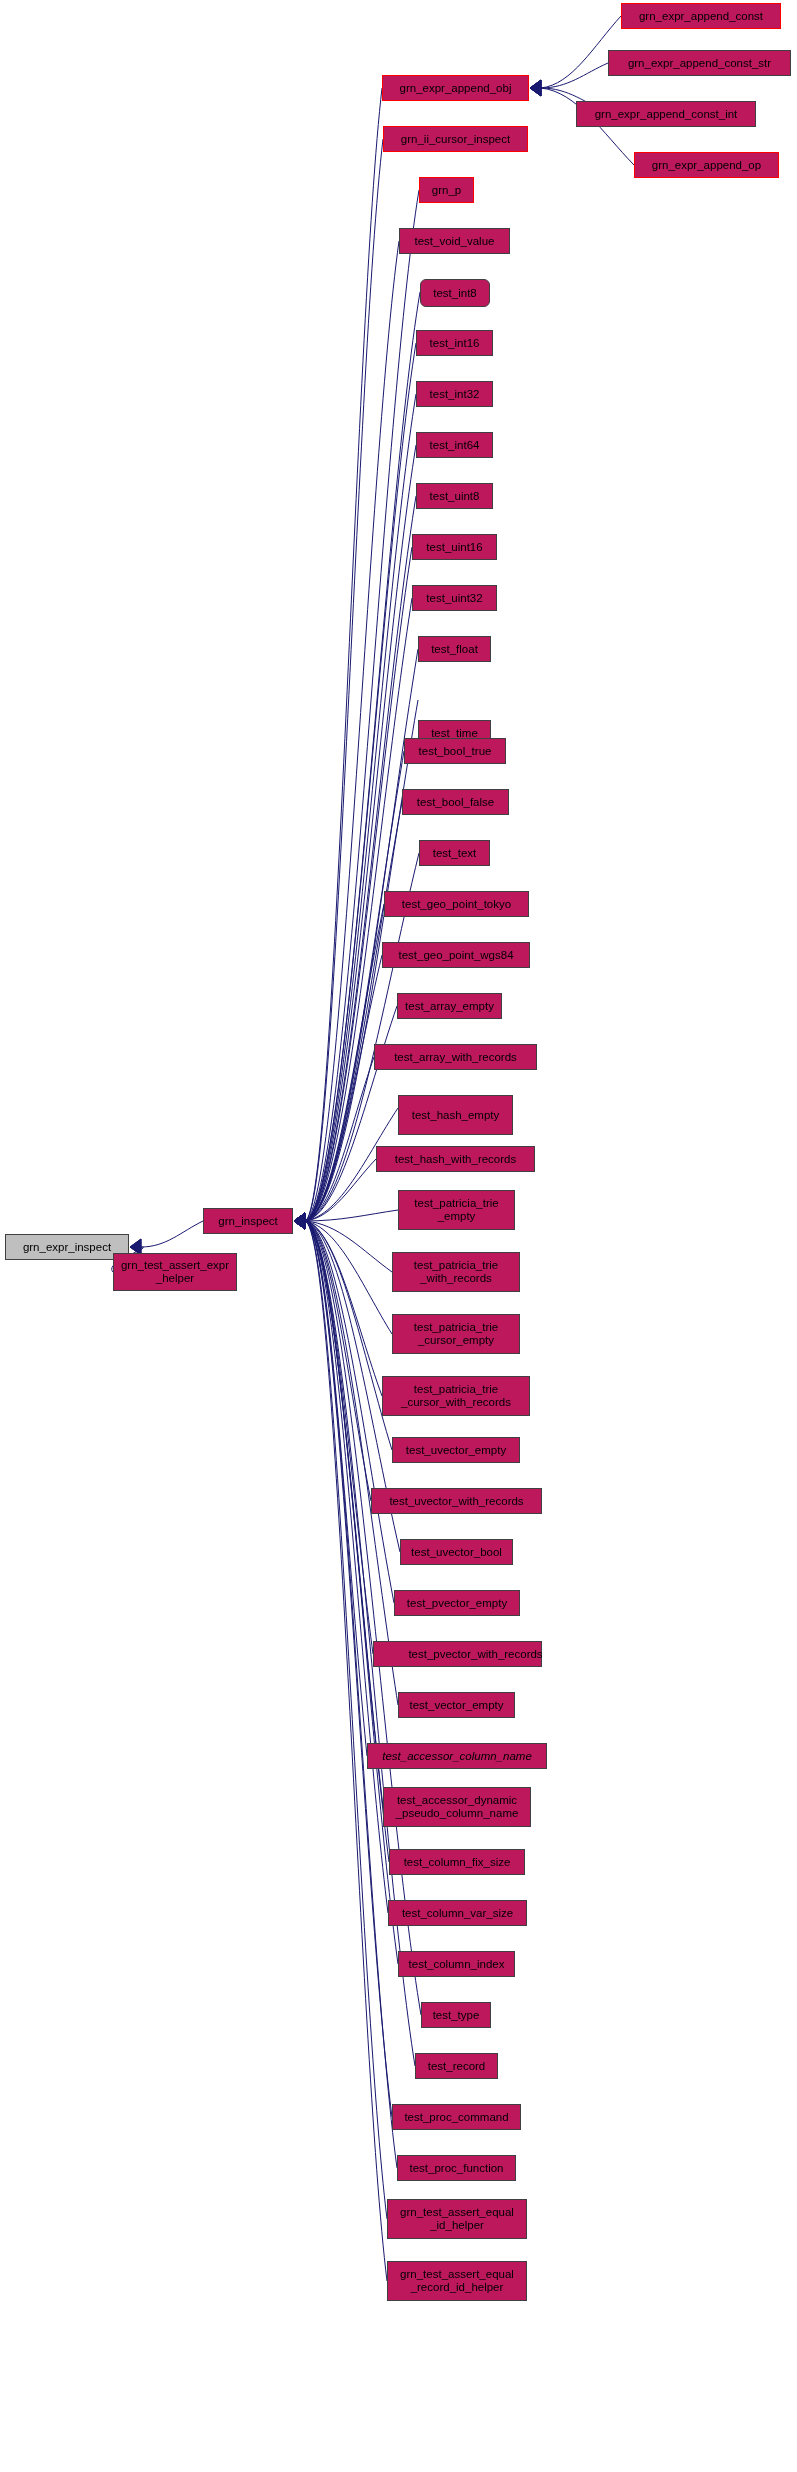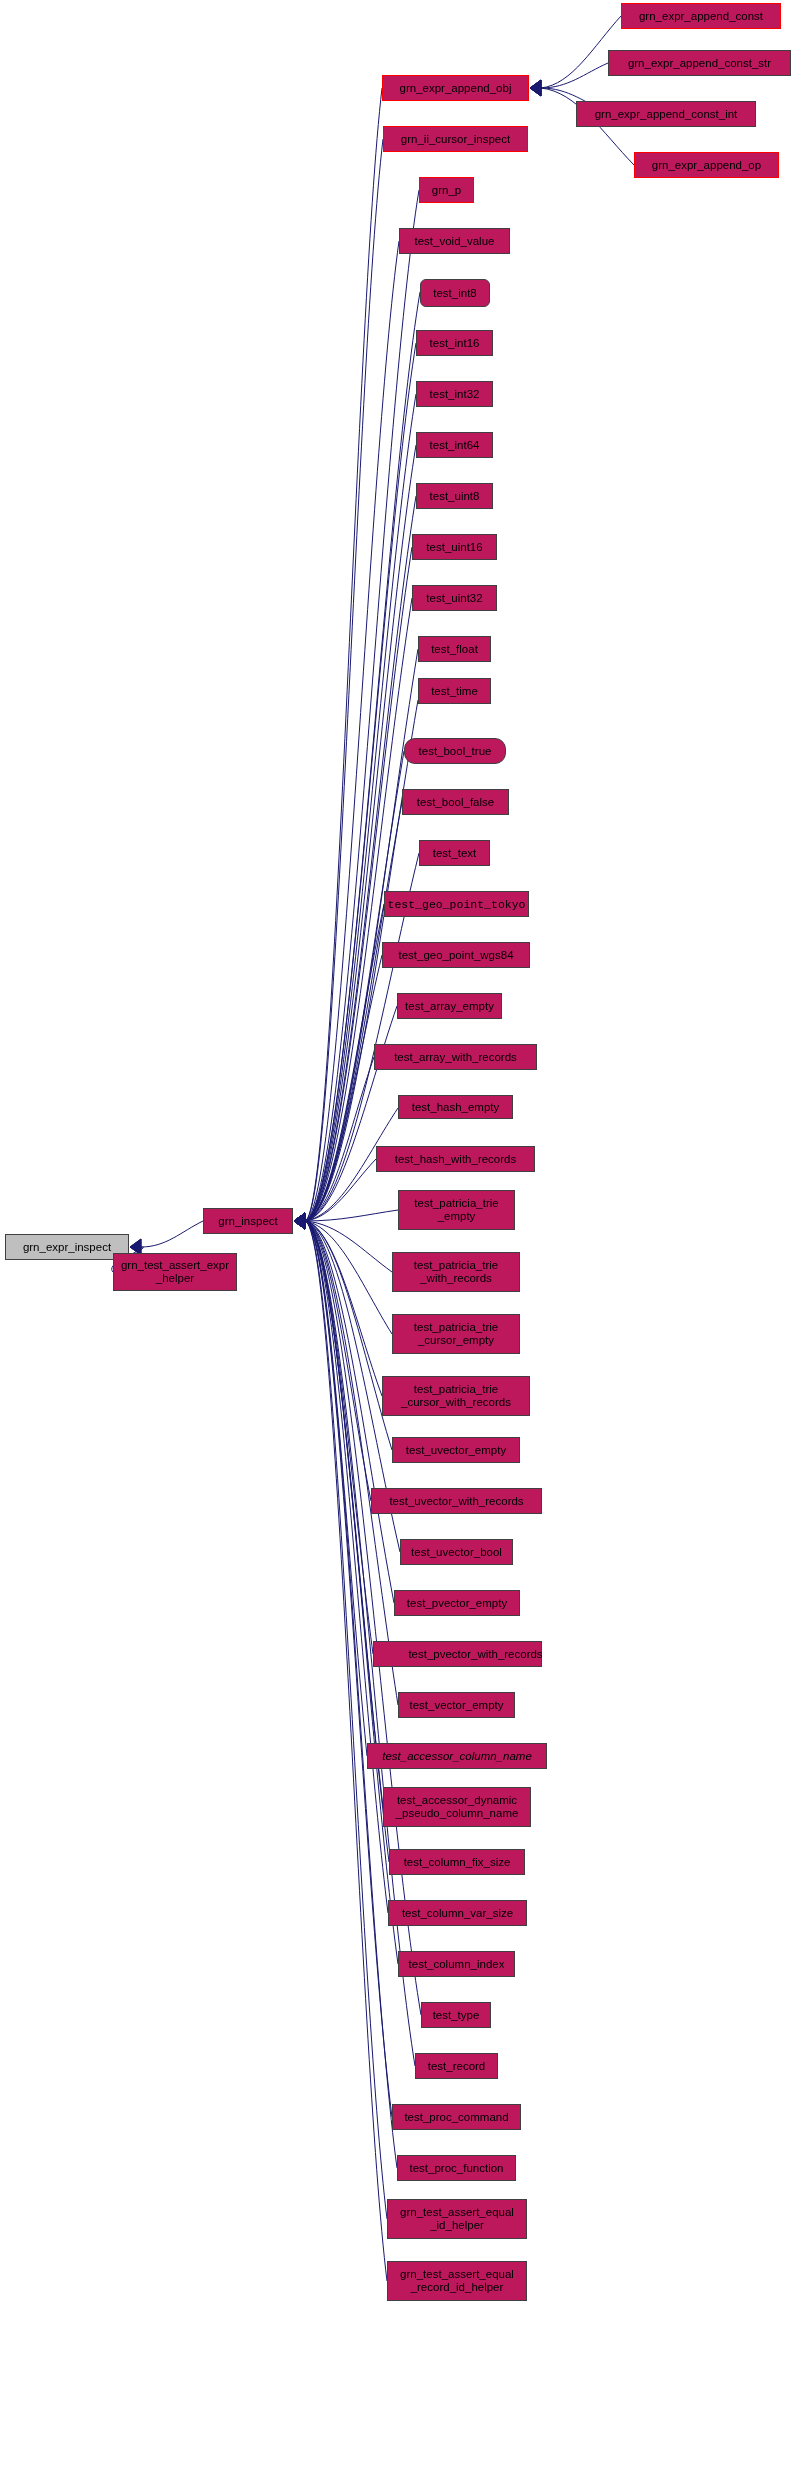--- a/index.html
+++ b/index.html
@@ -172,29 +172,29 @@
       <div class="node red" style="left: 634px; top: 152px; width: 145px; height: 26px;"><span class="node-label">grn_expr_append_op</span></div>
       <div class="node" style="left: 399px; top: 228px; width: 111px; height: 26px;"><span class="node-label">test_void_value</span></div>
       <div class="node" style="left: 420px; top: 279px; width: 70px; height: 28px; border-radius: 6px;"><span class="node-label">test_int8</span></div>
       <div class="node" style="left: 416px; top: 330px; width: 77px; height: 26px;"><span class="node-label">test_int16</span></div>
       <div class="node" style="left: 416px; top: 381px; width: 77px; height: 26px;"><span class="node-label">test_int32</span></div>
       <div class="node" style="left: 416px; top: 432px; width: 77px; height: 26px;"><span class="node-label">test_int64</span></div>
       <div class="node" style="left: 416px; top: 483px; width: 77px; height: 26px;"><span class="node-label">test_uint8</span></div>
       <div class="node" style="left: 412px; top: 534px; width: 85px; height: 26px;"><span class="node-label">test_uint16</span></div>
       <div class="node" style="left: 412px; top: 585px; width: 85px; height: 26px;"><span class="node-label">test_uint32</span></div>
       <div class="node" style="left: 418px; top: 636px; width: 73px; height: 26px;"><span class="node-label">test_float</span></div>
-      <div class="node" style="left: 418px; top: 678px; width: 73px; height: 26px;"><span class="node-label">test_time</span></div>
-      <div class="node" style="left: 404px; top: 738px; width: 102px; height: 26px; border-radius: 11px;"><span class="node-label">test_bool_true</span></div>
+      <div class="node" style="left: 418px; top: 720px; width: 73px; height: 26px;"><span class="node-label">test_time</span></div>
+      <div class="node" style="left: 404px; top: 738px; width: 102px; height: 26px;"><span class="node-label">test_bool_true</span></div>
       <div class="node" style="left: 402px; top: 789px; width: 107px; height: 26px;"><span class="node-label">test_bool_false</span></div>
       <div class="node" style="left: 419px; top: 840px; width: 71px; height: 26px;"><span class="node-label">test_text</span></div>
-      <div class="node" style="left: 384px; top: 891px; width: 145px; height: 26px; font-family: Liberation Mono, monospace;"><span class="node-label">test_geo_point_tokyo</span></div>
+      <div class="node" style="left: 384px; top: 891px; width: 145px; height: 26px;"><span class="node-label">test_geo_point_tokyo</span></div>
       <div class="node" style="left: 382px; top: 942px; width: 148px; height: 26px;"><span class="node-label">test_geo_point_wgs84</span></div>
       <div class="node" style="left: 397px; top: 993px; width: 105px; height: 26px;"><span class="node-label">test_array_empty</span></div>
       <div class="node" style="left: 374px; top: 1044px; width: 163px; height: 26px;"><span class="node-label">test_array_with_records</span></div>
-      <div class="node" style="left: 398px; top: 1095px; width: 115px; height: 24px;"><span class="node-label">test_hash_empty</span></div>
+      <div class="node" style="left: 398px; top: 1095px; width: 115px; height: 40px;"><span class="node-label">test_hash_empty</span></div>
       <div class="node" style="left: 376px; top: 1146px; width: 159px; height: 26px;"><span class="node-label">test_hash_with_records</span></div>
       <div class="node" style="left: 398px; top: 1190px; width: 117px; height: 40px;"><span class="node-label">test_patricia_trie
 _empty</span></div>
       <div class="node" style="left: 392px; top: 1252px; width: 128px; height: 40px;"><span class="node-label">test_patricia_trie
 _with_records</span></div>
       <div class="node" style="left: 392px; top: 1314px; width: 128px; height: 40px;"><span class="node-label">test_patricia_trie
 _cursor_empty</span></div>
       <div class="node" style="left: 382px; top: 1376px; width: 148px; height: 40px;"><span class="node-label">test_patricia_trie
 _cursor_with_records</span></div>
       <div class="node" style="left: 392px; top: 1437px; width: 128px; height: 26px;"><span class="node-label">test_uvector_empty</span></div>

